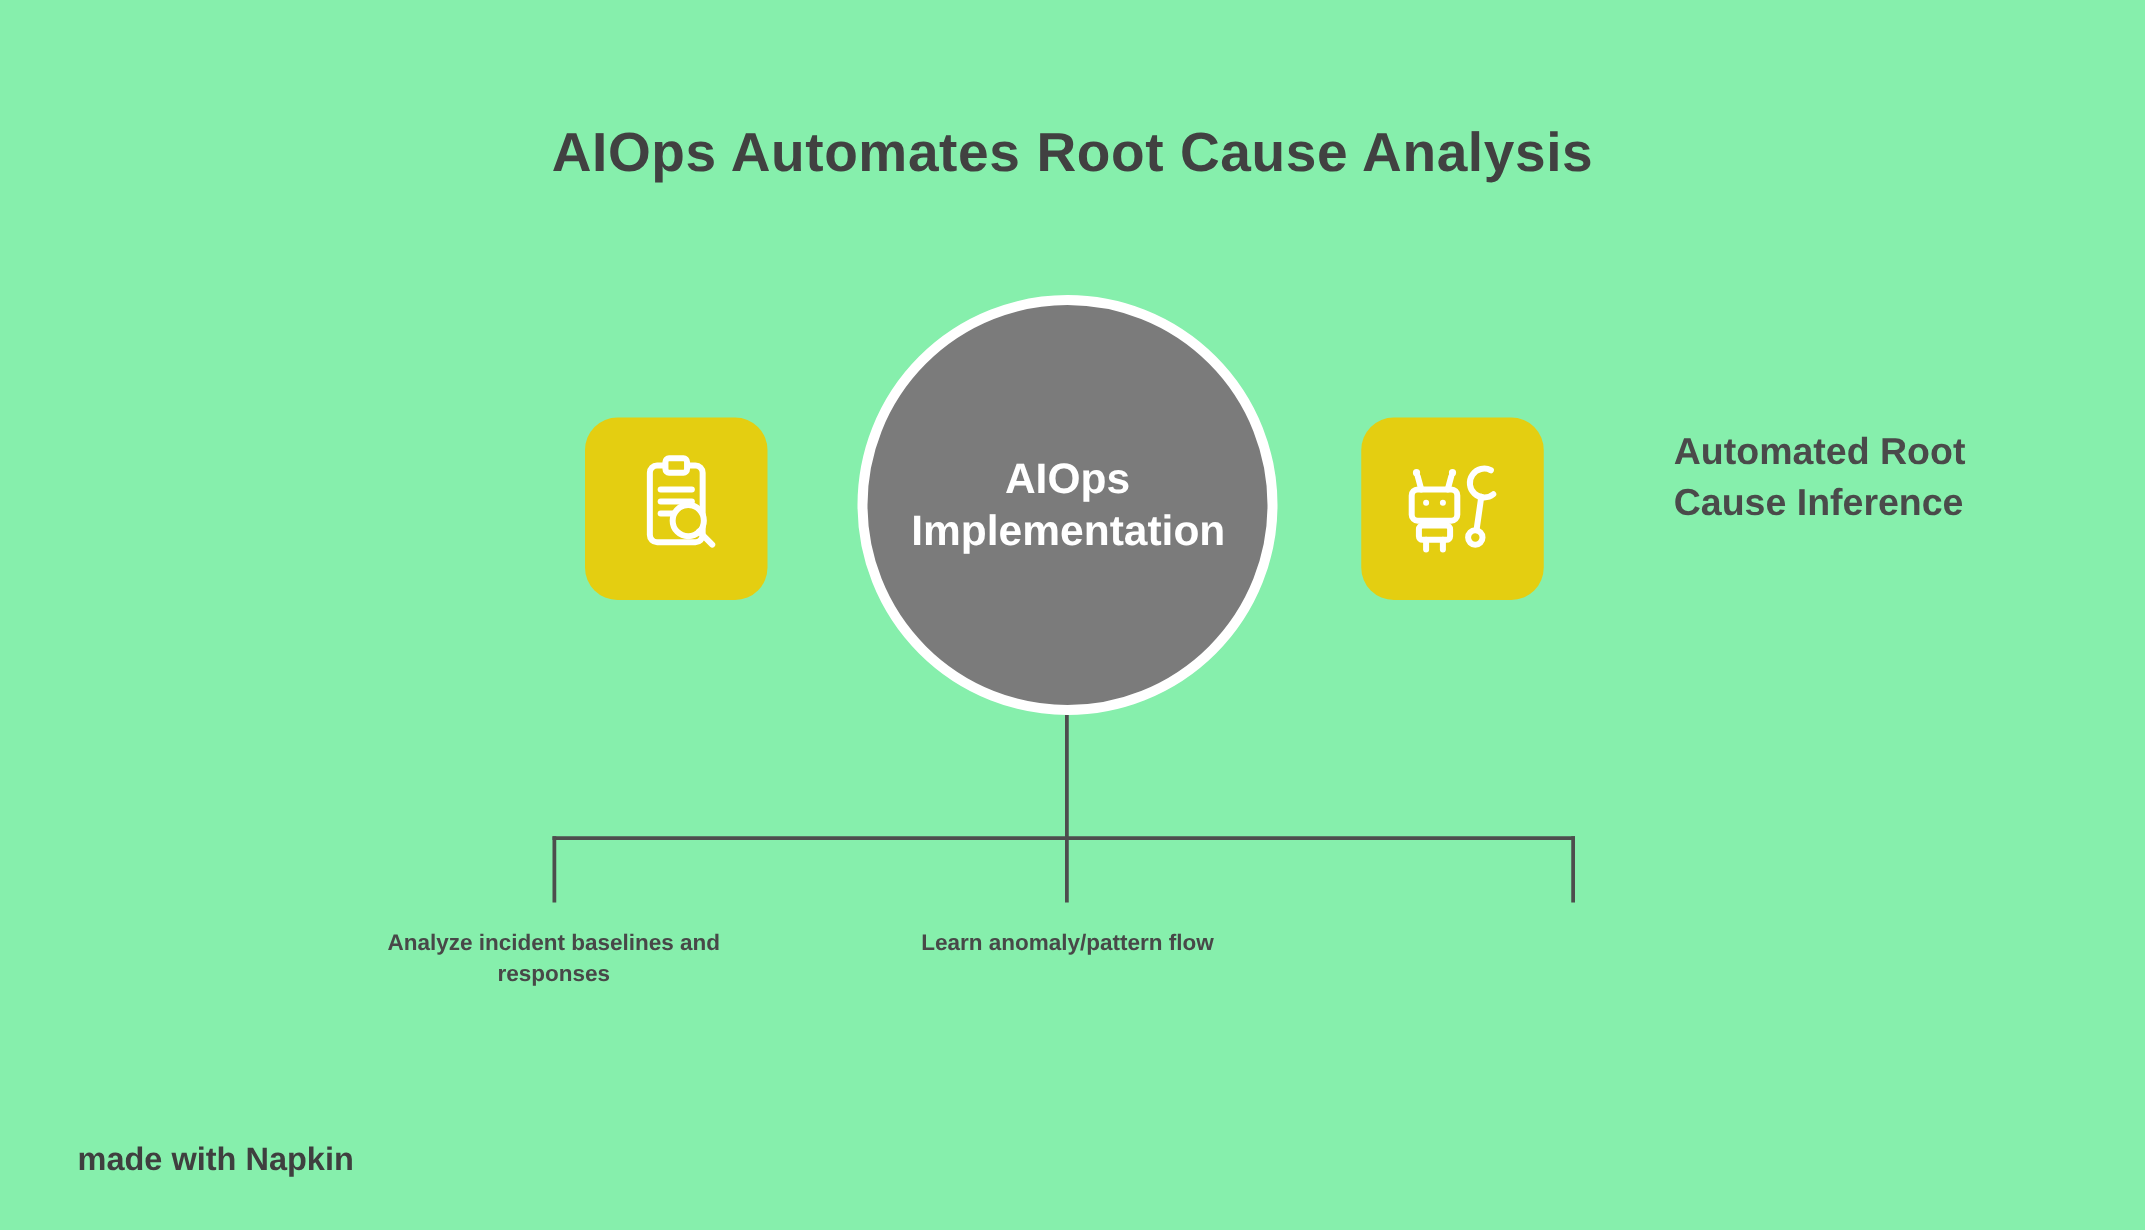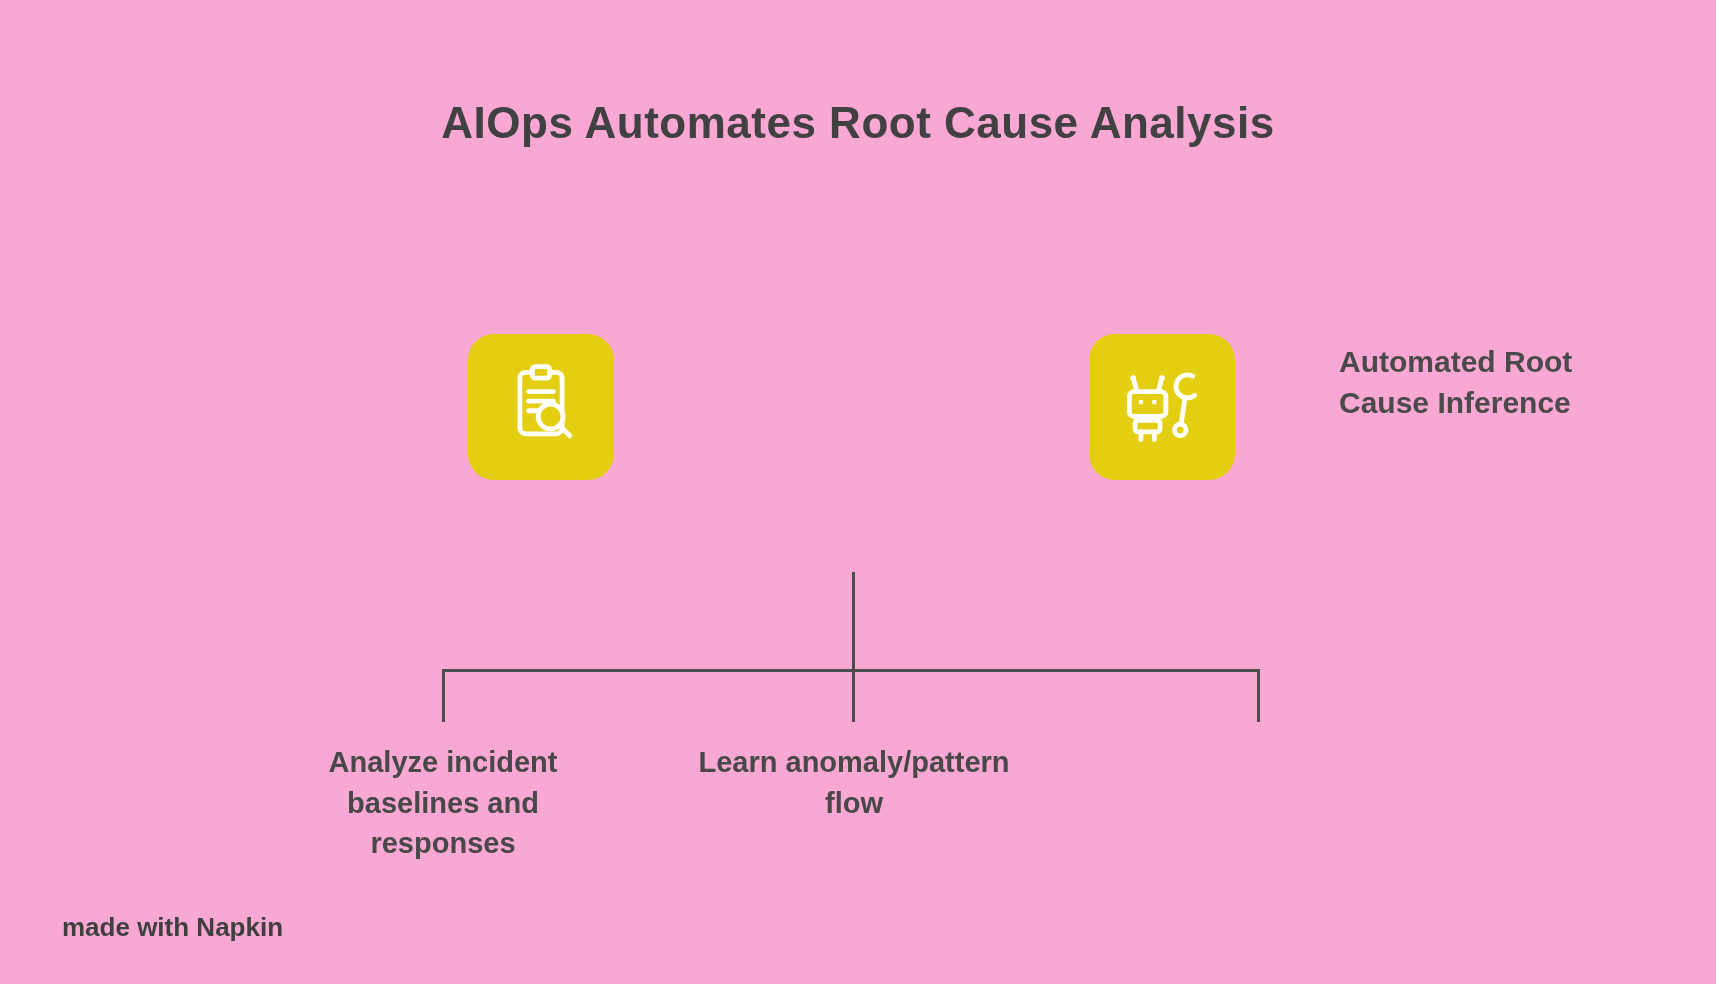--- a/index.html
+++ b/index.html
@@ -5,21 +5,21 @@
   html, body {
     margin: 0;
     padding: 0;
     background: #000;
     font-family: "Liberation Sans", "DejaVu Sans", sans-serif;
   }
   #canvas {
     position: relative;
     width: 1716px;
     height: 984px;
-    background: #f9a8d4;
+    background: #86efac;
     overflow: hidden;
   }
   .title {
     position: absolute;
     top: 98px;
     left: 0;
     width: 100%;
     text-align: center;
     font-size: 44px;
     font-weight: bold;
@@ -99,21 +99,21 @@
 
   #connector-vertical   { left: 852px; top: 572px; height: 150px; }
   #connector-horizontal { left: 442px; top: 669px; width: 818px; }
   #drop-left            { left: 442px;  top: 669px; height: 53px; }
   #drop-right           { left: 1257px; top: 669px; height: 53px; }
 
   .branch-label {
     position: absolute;
     top: 742px;
     text-align: center;
-    font-size: 29px;
+    font-size: 18px;
     font-weight: bold;
     color: #484848;
     line-height: 1.4;
   }
   #branch-1 { left: 283px;  width: 320px; }
   #branch-2 { left: 694px;  width: 320px; }
   #branch-3 { left: 1123px; width: 270px; }
 
   .watermark {
     position: absolute;
@@ -129,20 +129,23 @@
 
 <div id="canvas">
 
   <div class="title">AIOps Automates Root Cause Analysis</div>
 
   <div class="line v-line" id="connector-vertical"></div>
   <div class="line h-line" id="connector-horizontal"></div>
   <div class="line v-line" id="drop-left"></div>
   <div class="line v-line" id="drop-right"></div>
 
+  <div class="center-node">
+    <div class="label">AIOps Implementation</div>
+  </div>
 
   <div class="icon-card" id="left-icon-card">
     <span>
       <svg viewBox="0 0 100 100" fill="none" stroke="#ffffff" stroke-width="5" stroke-linecap="round" stroke-linejoin="round">
         <rect x="28" y="16" width="44" height="64" rx="6"></rect>
         <rect x="41" y="10" width="18" height="12" rx="3" fill="#e4ce11"></rect>
         <line x1="37" y1="36" x2="63" y2="36"></line>
         <line x1="37" y1="46" x2="63" y2="46"></line>
         <line x1="37" y1="56" x2="50" y2="56"></line>
         <circle cx="60" cy="62" r="13" fill="#e4ce11"></circle>

